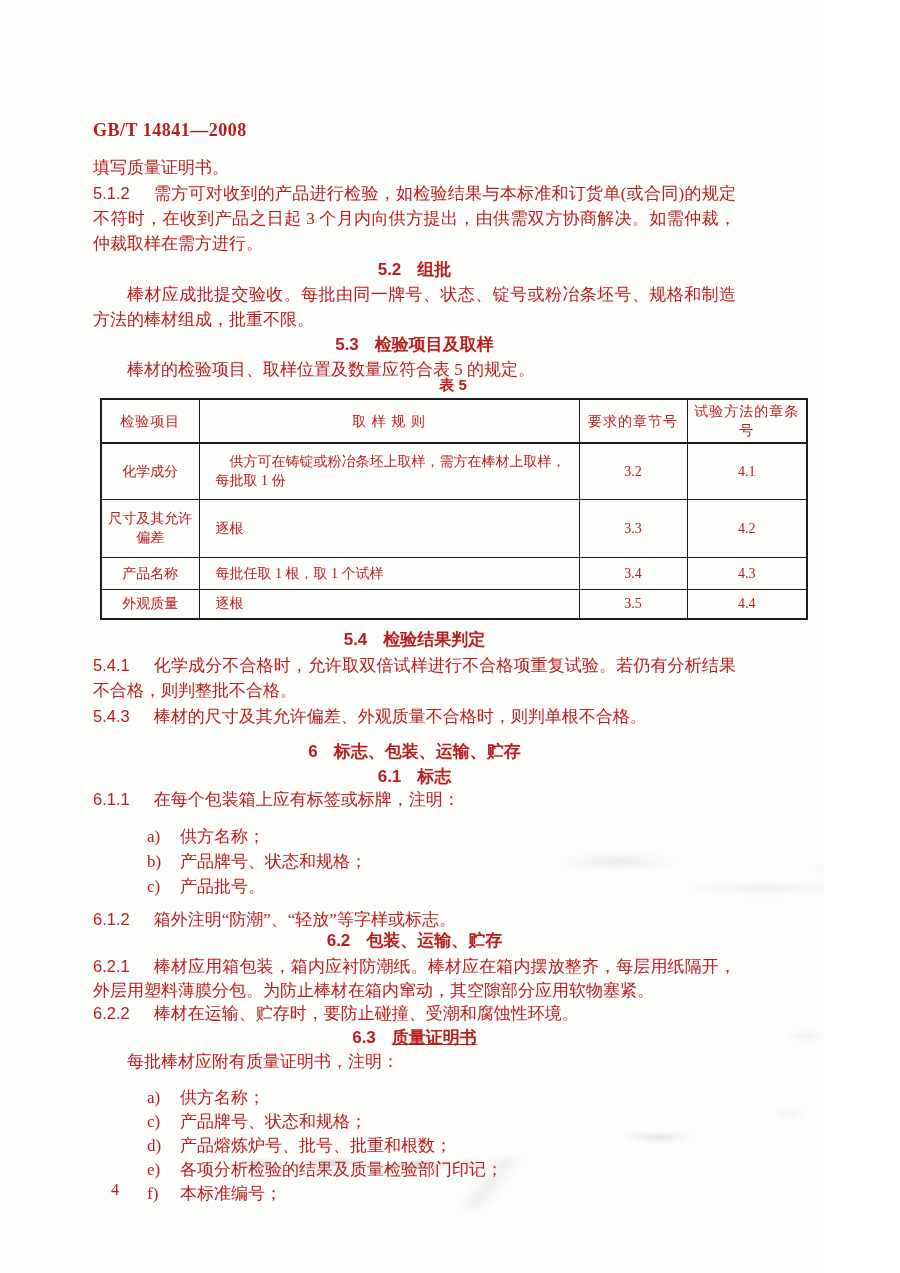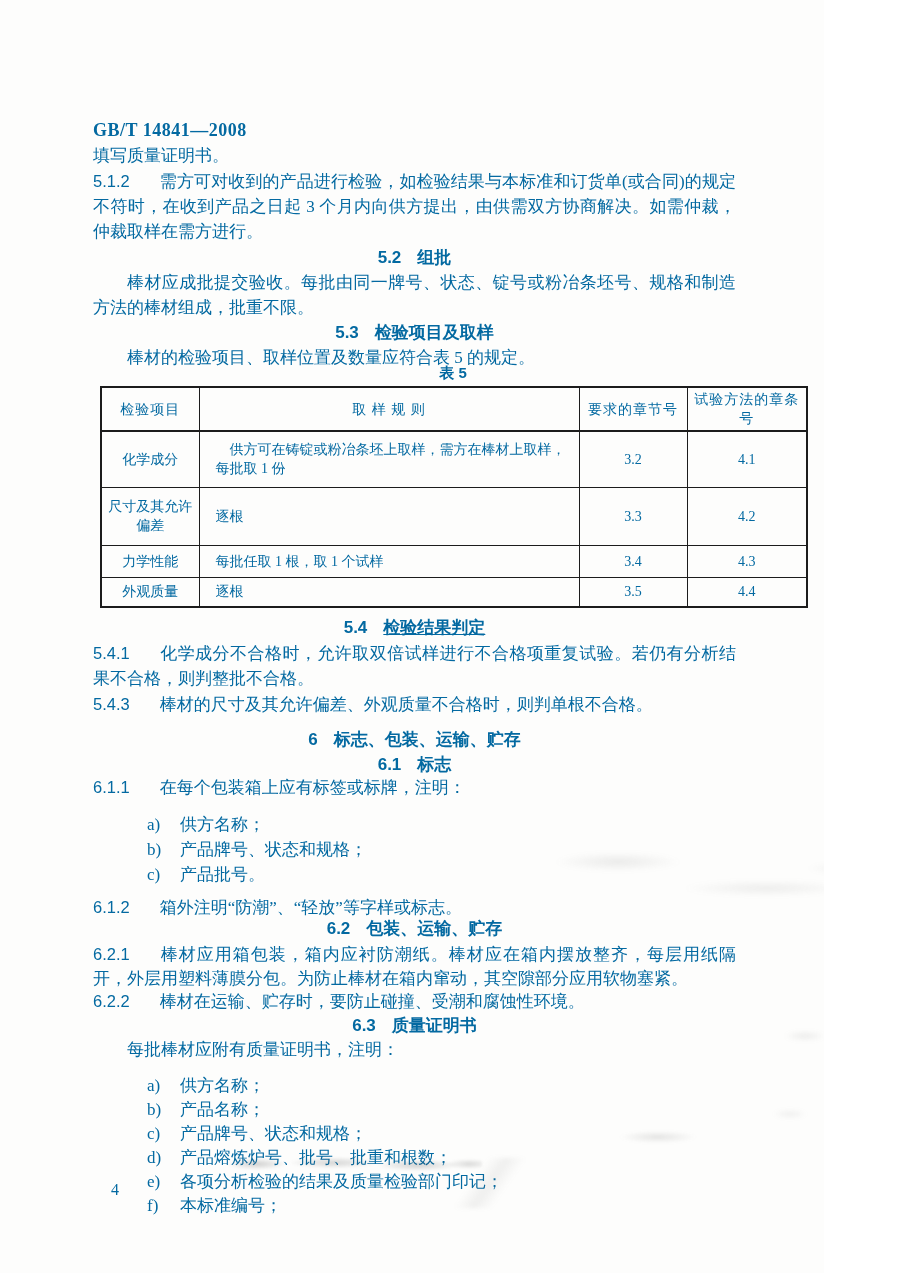--- a/index.html
+++ b/index.html
@@ -3,41 +3,41 @@
 <meta charset="utf-8">
 <style>
   html, body { margin: 0; padding: 0; }
   .page {
     position: relative;
     width: 824px;
     height: 1273px;
     background: #fdfdfc;
     overflow: hidden;
     font-family: "Liberation Serif", serif;
-    color: #0369a1;
+    color: #b91c1c;
   }
   .content {
     position: relative;
     padding: 118px 88px 0 93px;
     font-size: 17px;
     line-height: 25px;
   }
   .doc-code {
     font-family: "Liberation Serif", serif;
     font-weight: bold;
     font-size: 18px;
     letter-spacing: 0.5px;
     line-height: 25px;
   }
   p { margin: 0; text-align: justify; }
-  .lead { }
+  .lead { margin-top: 12px; }
   .clause { margin-top: 1px; }
   .clause .num {
     display: inline-block;
-    margin-right: 30px;
+    margin-right: 24px;
     font-family: "Liberation Sans", sans-serif;
     font-size: 16.5px;
   }
   .heading {
     margin-top: 0;
     font-family: "Liberation Sans", sans-serif;
     font-weight: bold;
     font-size: 17px;
     text-align: center;
   }
@@ -79,40 +79,40 @@
   table.t5 td.rule {
     text-align: left;
     padding-left: 16px;
     padding-right: 12px;
   }
   table.t5 td.rule.multi { text-indent: 1em; }
   table.t5 tr.r1 td { height: 56px; }
   table.t5 tr.r2 td { height: 58px; }
   table.t5 tr.r3 td { height: 32px; }
   table.t5 tr.r4 td { height: 30px; }
-  .after-table { margin-top: 7px; text-decoration: underline; }
+  .after-table { margin-top: 7px; }
   .ch6 { margin-top: 10px; }
   .h61 { }
   .c611 { margin-top: -2px; }
   ul.items {
     list-style: none;
     margin: 12px; padding: 0 0 0 42px;
   }
   ul.items li { line-height: 25px; }
   ul.items.tight li { line-height: 24px; }
   ul.items .marker {
     display: inline-block;
     width: 33px;
     font-family: "Liberation Serif", serif;
   }
   .c612 { margin-top: -4px; }
   .h62 { margin-top: -4px; }
   .c621 { line-height: 24px; }
   .c622 { margin-top: -2px; }
-  .h63 { margin-top: -1px; }
+  .h63 { margin-top: -1px; text-decoration: underline; }
   .p63 { margin-top: -1px; }
   .page-number {
     position: absolute;
     left: 111px;
     top: 1181px;
     font-size: 16px;
     font-family: "Liberation Serif", serif;
   }
   
   .artifact { position: absolute; pointer-events: none; }
@@ -196,21 +196,21 @@
           <td>3.2</td>
           <td>4.1</td>
         </tr>
         <tr class="r2">
           <td>尺寸及其允许偏差</td>
           <td class="rule">逐根</td>
           <td>3.3</td>
           <td>4.2</td>
         </tr>
         <tr class="r3">
-          <td>力学性能</td>
+          <td>产品名称</td>
           <td class="rule">每批任取 1 根，取 1 个试样</td>
           <td>3.4</td>
           <td>4.3</td>
         </tr>
         <tr class="r4">
           <td>外观质量</td>
           <td class="rule">逐根</td>
           <td>3.5</td>
           <td>4.4</td>
         </tr>
@@ -243,21 +243,20 @@
     <p class="clause c621"><span class="num">6.2.1</span><span>棒材应用箱包装，箱内应衬防潮纸。棒材应在箱内摆放整齐，每层用纸隔开，外层用塑料薄膜分包。为防止棒材在箱内窜动，其空隙部分应用软物塞紧。</span></p>
 
     <p class="clause c622"><span class="num">6.2.2</span><span>棒材在运输、贮存时，要防止碰撞、受潮和腐蚀性环境。</span></p>
 
     <p class="heading h63"><span class="num">6.3</span><span>质量证明书</span></p>
 
     <p class="indent p63">每批棒材应附有质量证明书，注明：</p>
 
     <ul class="items tight">
       <li><span class="marker">a)</span><span>供方名称；</span></li>
-      <li><span class="marker">b)</span><span>产品名称；</span></li>
       <li><span class="marker">c)</span><span>产品牌号、状态和规格；</span></li>
       <li><span class="marker">d)</span><span>产品熔炼炉号、批号、批重和根数；</span></li>
       <li><span class="marker">e)</span><span>各项分析检验的结果及质量检验部门印记；</span></li>
       <li><span class="marker">f)</span><span>本标准编号；</span></li>
     </ul>
 
   </div>
 
   <div class="page-number">4</div>
 

